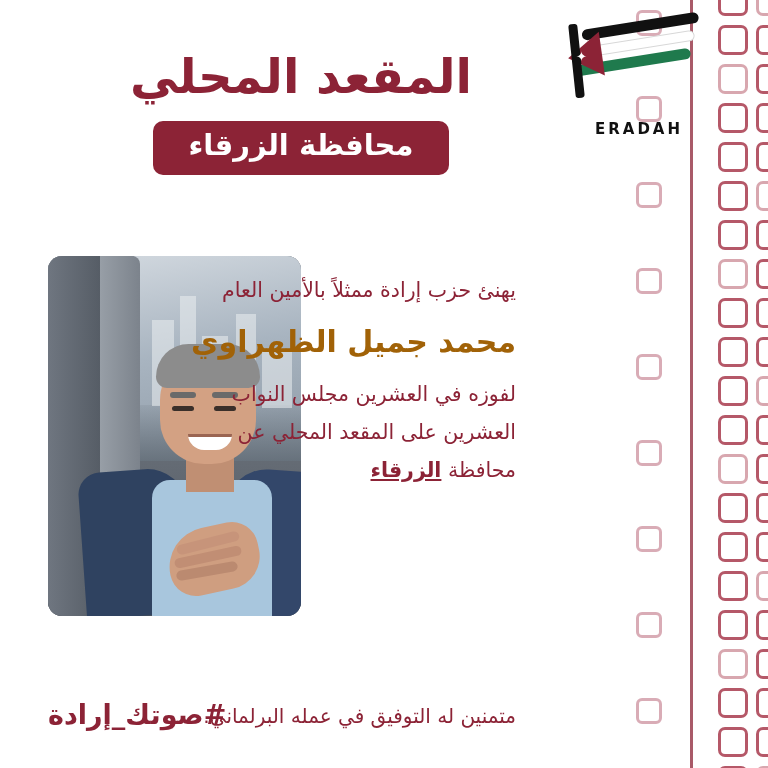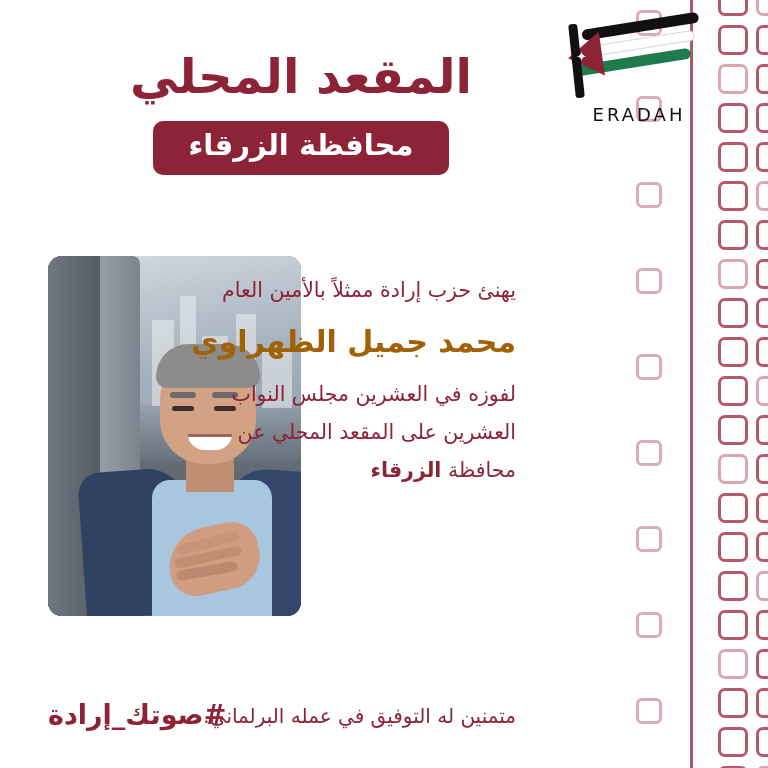--- a/index.html
+++ b/index.html
@@ -118,25 +118,25 @@
     letter-spacing: -1px;
     line-height: 1.05;
   }
   .logo-ar .small {
     display: block;
     font-size: 22px;
     font-weight: bold;
     margin-bottom: -6px;
   }
   .logo-en {
-    margin-top: 4px;
+    margin-top: 20px;
     color: #111111;
-    font-size: 18px;
+    font-size: 15px;
     letter-spacing: 3px;
-    font-weight: normal;
+    font-weight: bold;
     direction: ltr;
   }
 
   
   .headline {
     position: absolute;
     top: 48px; right: 252px;
     width: 430px;
     text-align: center;
     direction: rtl;
@@ -307,21 +307,21 @@
     color: #8c2336;
   }
   .body-text p.tight { line-height: 1.85; }
   .name {
     font-size: 30px;
     font-weight: bold;
     color: #a16207;
     margin: 14px 0 16px 0;
     line-height: 1.2;
   }
-  .body-text .accent { font-weight: bold; }
+  .body-text .accent { font-weight: bold; text-decoration: underline; }
 
   
   .footer-wish {
     position: absolute;
     bottom: 36px; right: 252px;
     width: 418px;
     text-align: right;
     direction: rtl;
     color: #8c2336;
     font-size: 20px;

